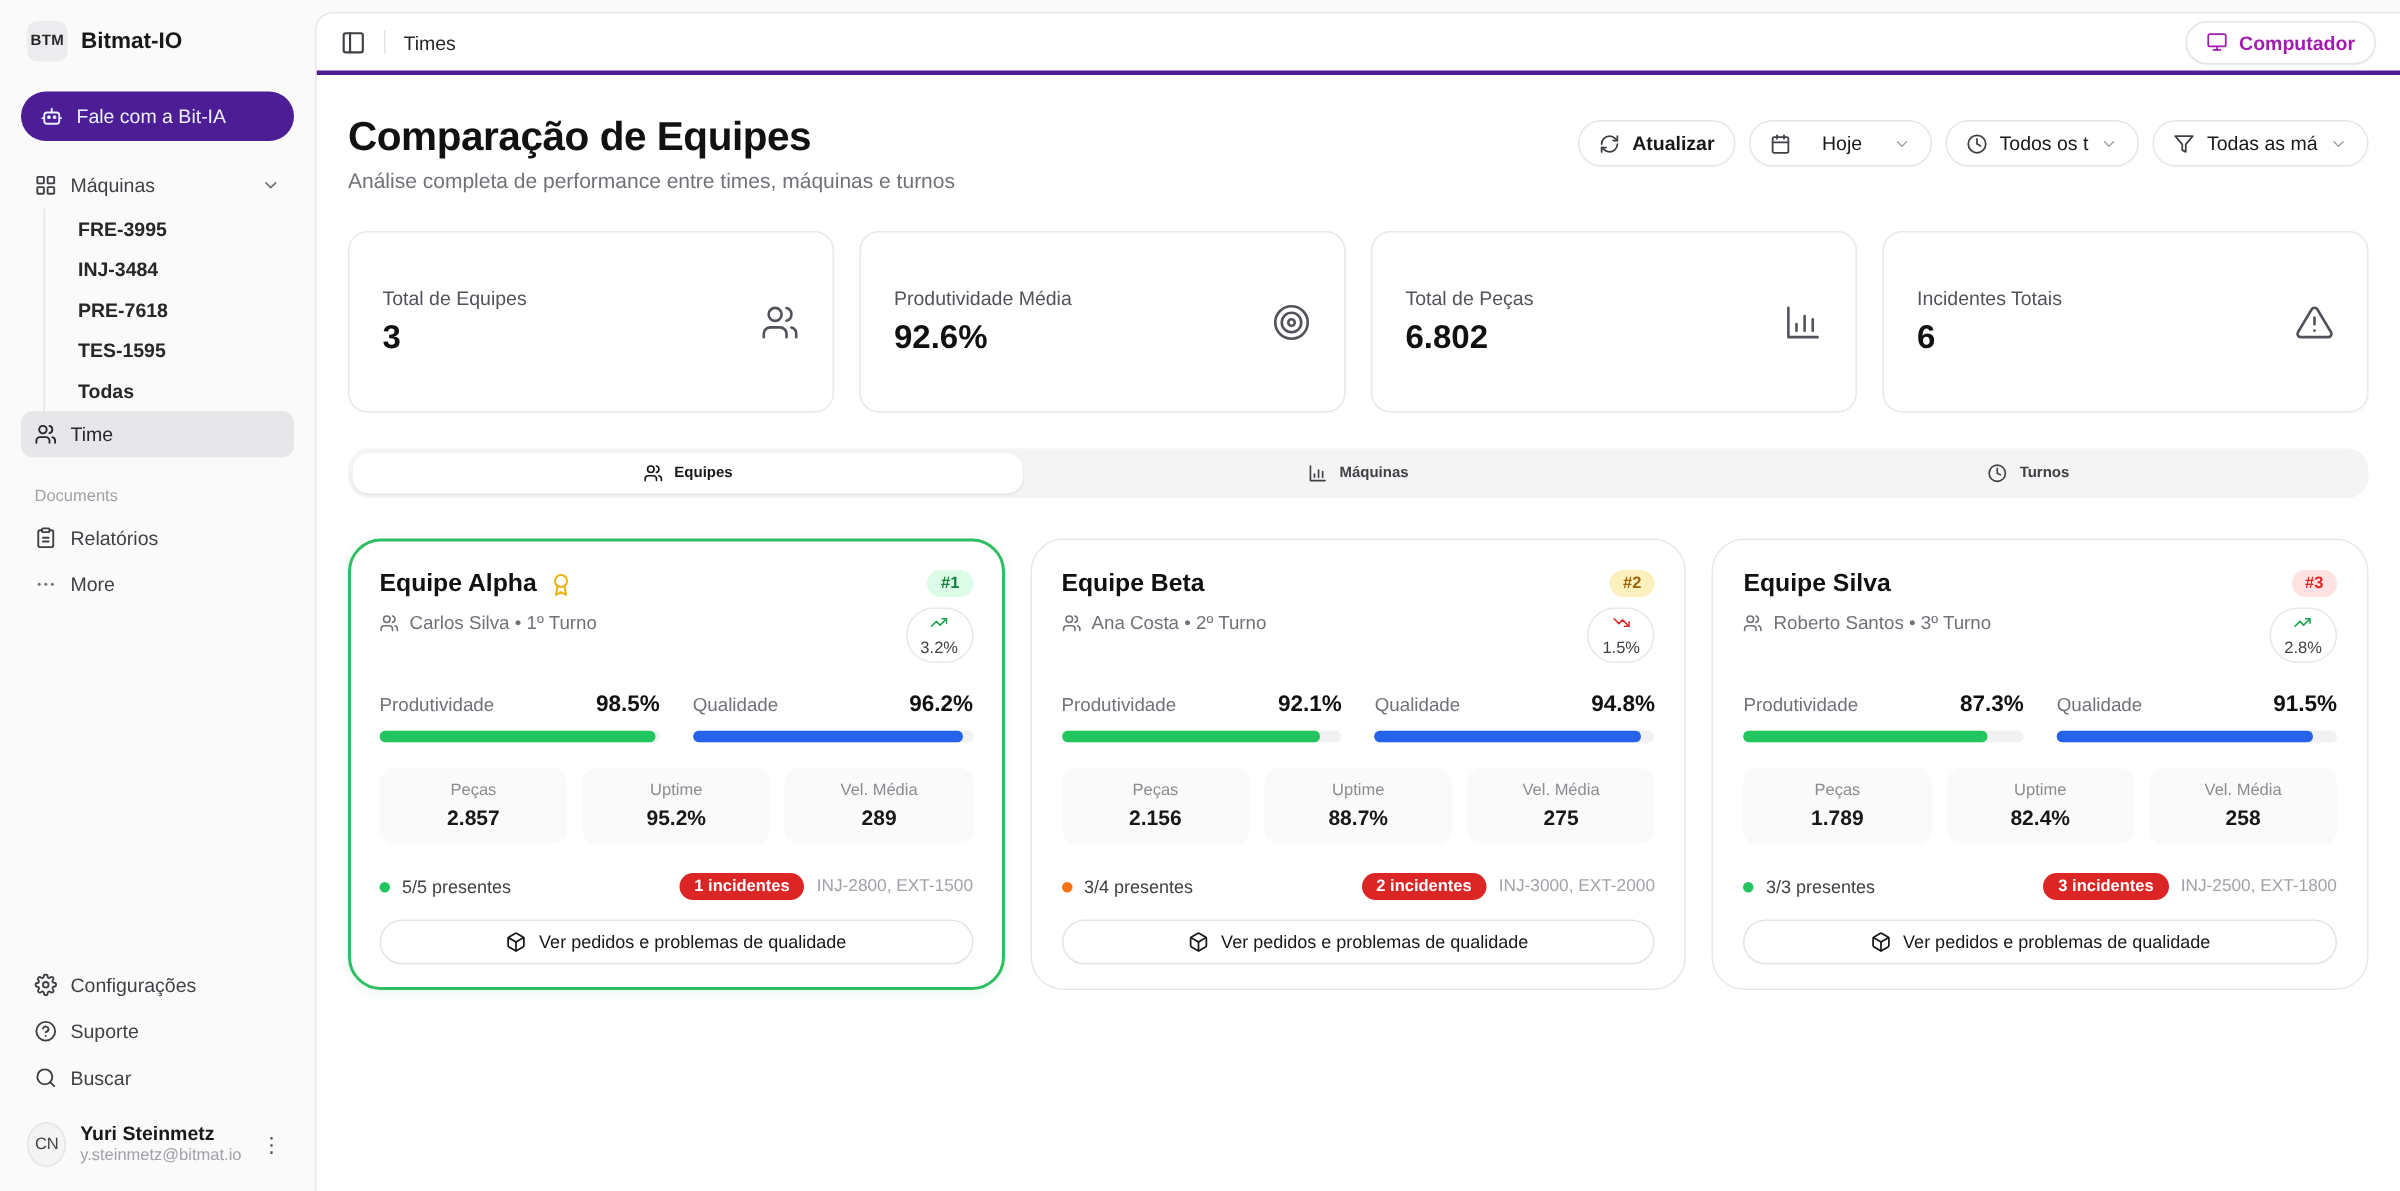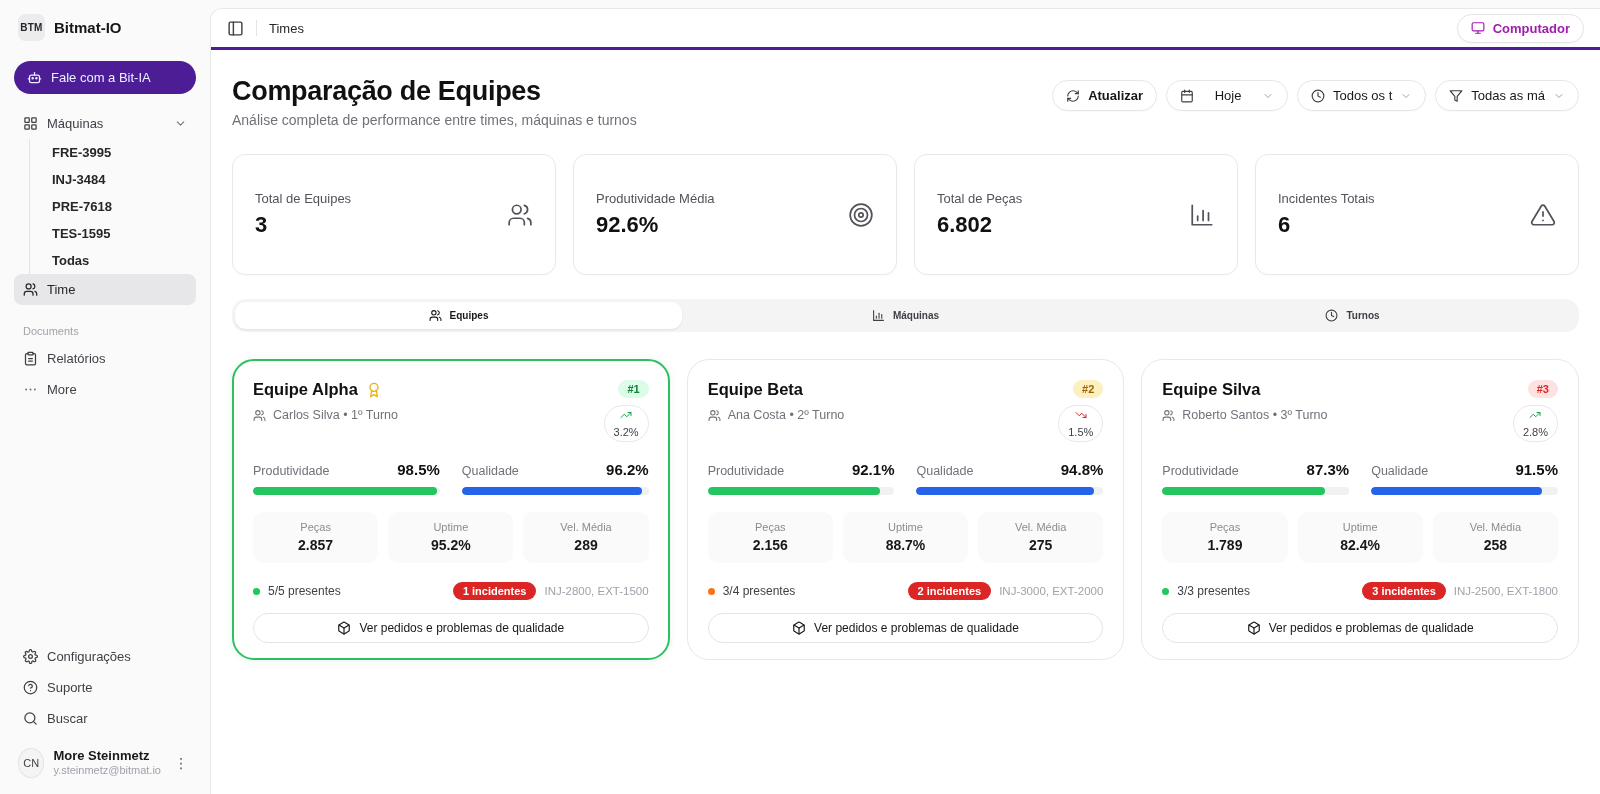--- a/index.html
+++ b/index.html
@@ -212,21 +212,21 @@
             <circle cx="11" cy="11" r="8"></circle>
             <line x1="21" y1="21" x2="16.65" y2="16.65"></line>
           </svg>
       </span>
       <span>Buscar</span>
     </div>
 
     <div class="user-row">
       <div class="avatar">CN</div>
       <div class="user-meta">
-        <div class="user-name">More Steinmetz</div>
+        <div class="user-name">Yuri Steinmetz</div>
         <div class="user-email">y.steinmetz@bitmat.io</div>
       </div>
       <div class="kebab">⋮</div>
     </div>
   </aside>
 
   <main class="main">
     <div class="topbar">
       <span class="icon-btn">
         <svg width="17" height="17" viewBox="0 0 24 24" fill="none" stroke="currentColor" stroke-width="2" stroke-linecap="round" stroke-linejoin="round">

